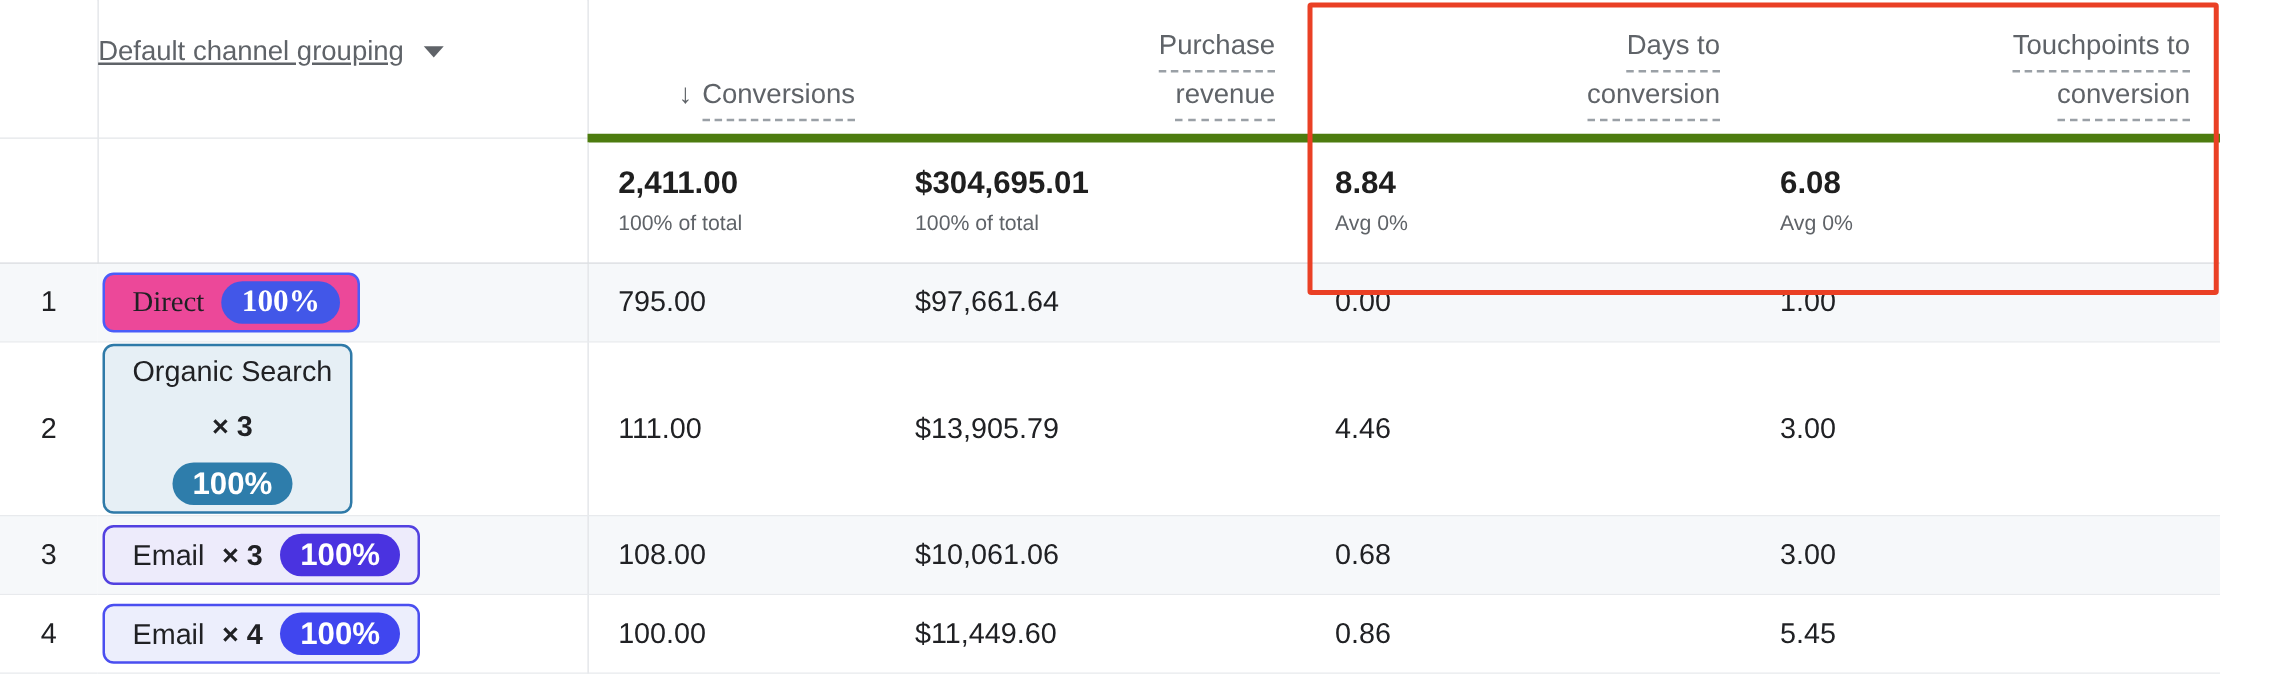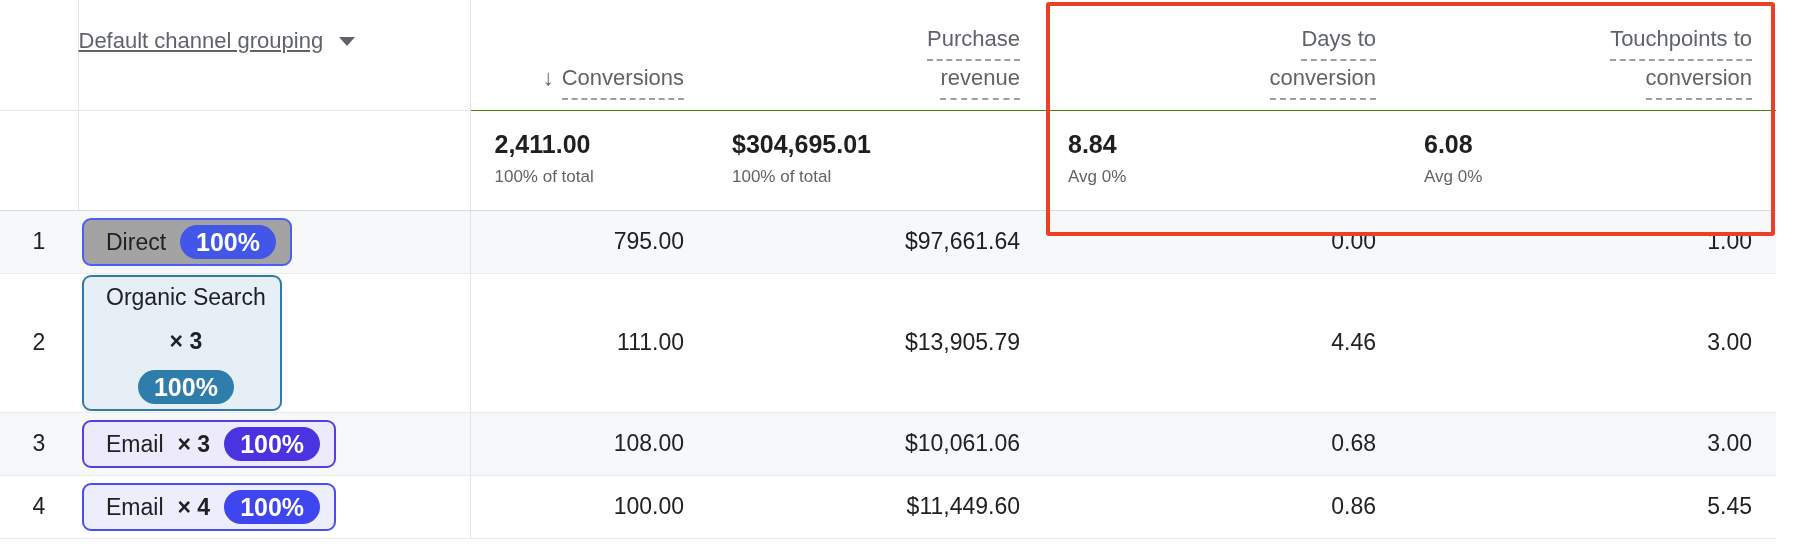--- a/index.html
+++ b/index.html
@@ -37,21 +37,21 @@
   .col-days  { width: 356px; }
   .col-touch { width: 376px; }
 
   
   .hdr-cell {
     vertical-align: bottom;
     padding: 0 24px 10px 24px;
     height: 110px;
     box-sizing: border-box;
     background: #ffffff;
-    border-bottom: 1px solid #4d7c0f;
+    border-bottom: 7px solid #4d7c0f;
   }
   .hdr-dim-cell {
     vertical-align: top;
     padding: 28px 24px 0 0;
     background: #ffffff;
     border-bottom: 1px solid #e4e6e9;
     border-right: 1px solid #e0e2e6;
   }
 
   .dim-selector {
@@ -138,21 +138,20 @@
     text-align: center;
     color: #202124;
     font-size: 23px;
     border-right: none;
   }
   .dim-cell {
     padding-left: 4px;
     border-right: 1px solid #e0e2e6 !important;
   }
   .num-cell {
-    text-align: right;
     padding: 0 24px;
     color: #202124;
     font-size: 23px;
     margin-left: 40px;
   }
 
   
   .chip {
     display: inline-flex;
     align-items: center;
@@ -273,21 +272,21 @@
         </td>
         <td class="sum-cell">
           <div class="sum-val">6.08</div>
           <div class="sum-sub">Avg 0%</div>
         </td>
       </tr>
 
       <tr class="data-row alt">
         <td class="rank-cell">1</td>
         <td class="dim-cell">
-          <span class="chip" style="background: #a3a3a3; border: 2px solid rgb(74, 93, 249);">
+          <span class="chip" style="background: #ec4899; border: 2px solid rgb(74, 93, 249); font-family: Liberation Serif, serif;">
             <span class="chip-label">Direct</span>
 
             <span class="pill" style="background: rgb(66, 87, 232);">100%</span>
           </span>
         </td>
         <td class="num-cell">795.00</td>
         <td class="num-cell">$97,661.64</td>
         <td class="num-cell">0.00</td>
         <td class="num-cell">1.00</td>
       </tr>

